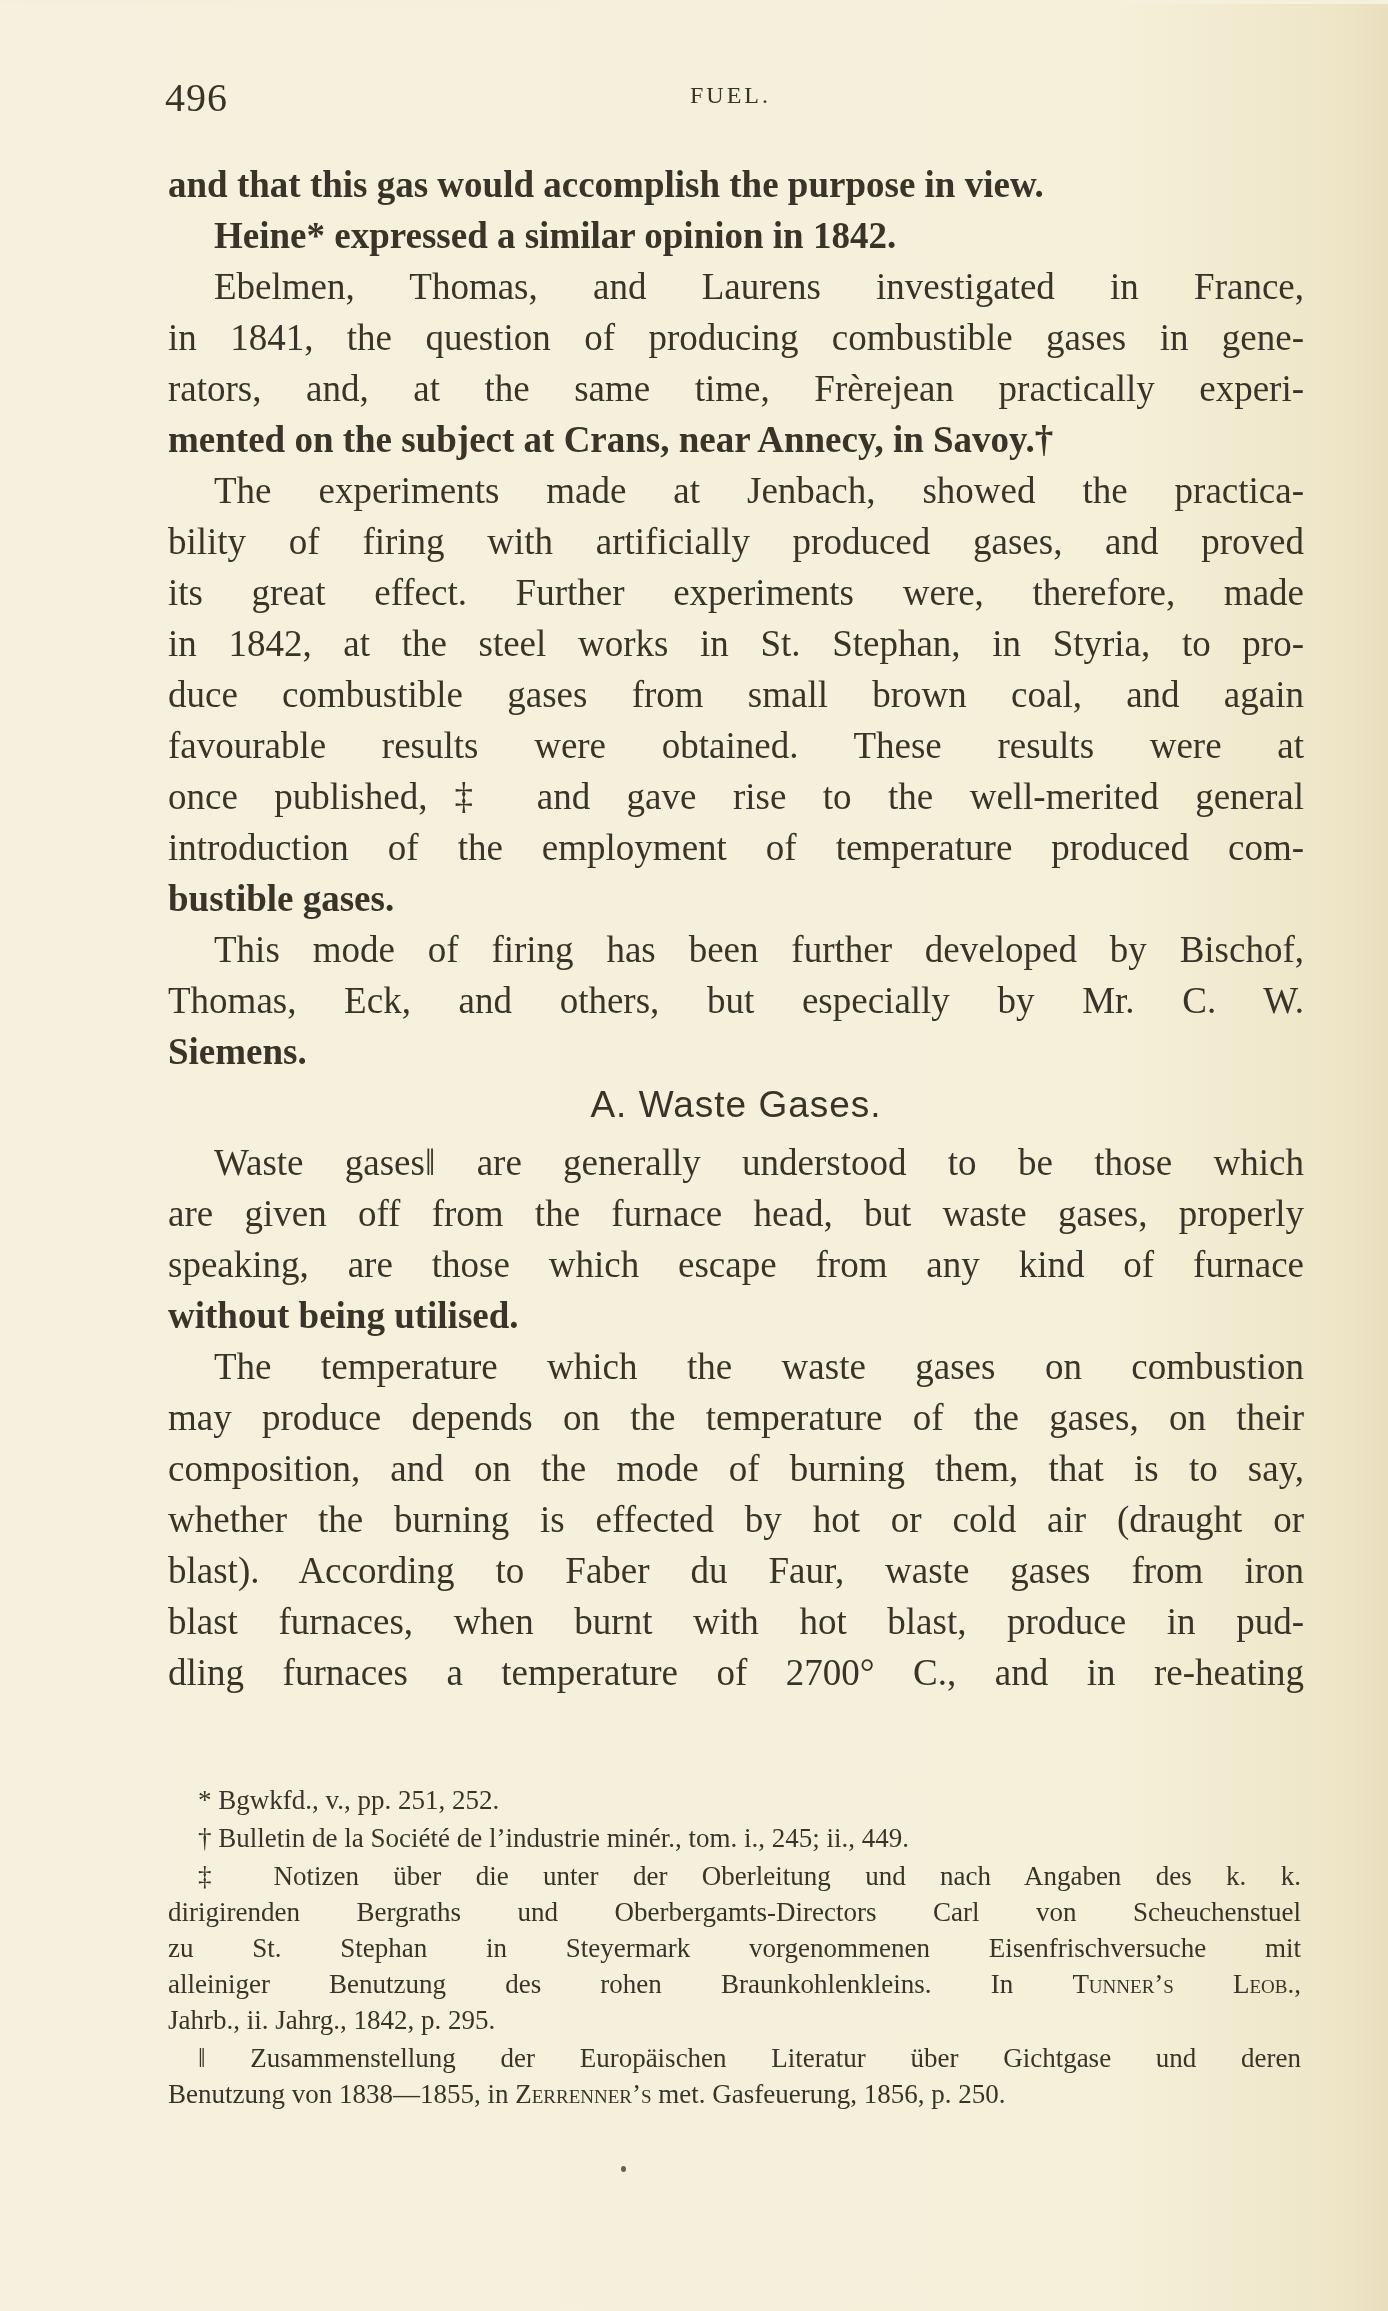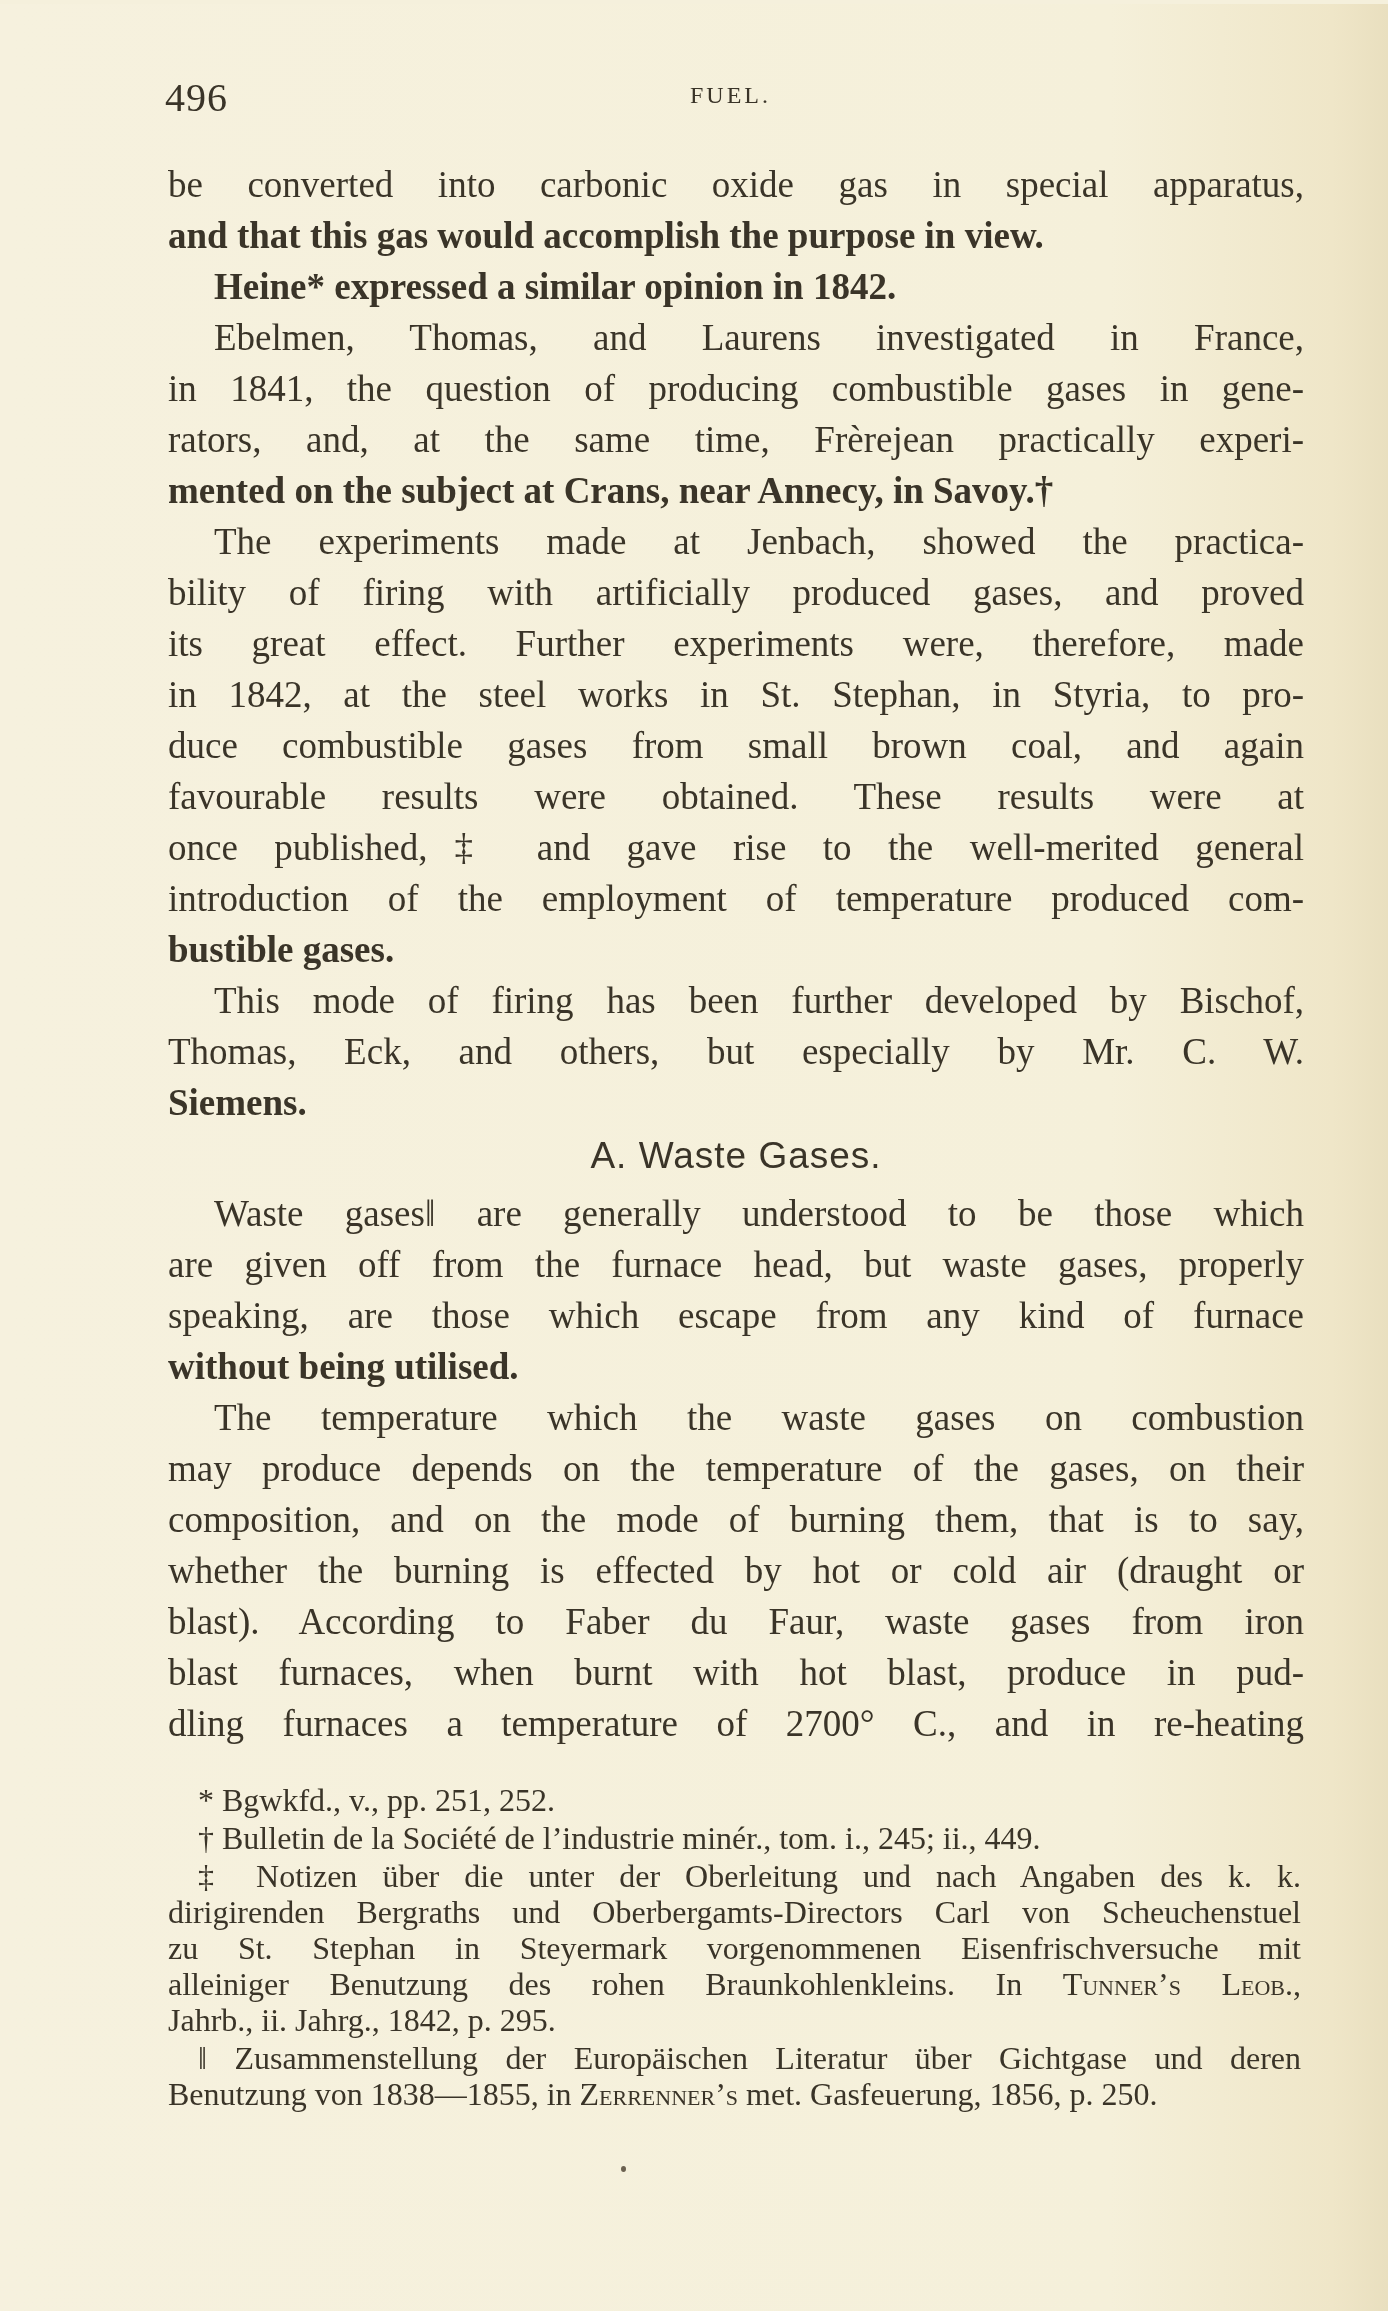--- a/index.html
+++ b/index.html
@@ -38,21 +38,21 @@
     .heading {
       display: block; height: 60px; line-height: 56px;
       font-size: 37px; text-align: center; letter-spacing: 1px;
       font-family: "Liberation Sans", "DejaVu Sans", sans-serif;
     }
     .footnotes {
       position: absolute; left: 168px; top: 1778px; width: 1133px;
     }
     .fn-line {
       display: block; height: 36px; line-height: 36px;
-      font-size: 32px; white-space: nowrap;
+      font-size: 27px; white-space: nowrap;
       text-align: justify; text-align-last: justify;
     }
     .fn-line.last { text-align-last: left; }
     .fn-line.indent { padding-left: 30px; }
     .fn-line.gap { margin-top: 2px; }
     .smallcaps { font-variant: small-caps; }
     .dot {
       position: absolute; left: 621px; top: 2162px; width: 5px; height: 6px;
       background: #6b6150; border-radius: 50%;
     }
@@ -61,21 +61,20 @@
 <body>
 
 <div class="page">
 
   <div class="header">
     <span class="page-number">496</span>
     <span class="running-head">FUEL.</span>
   </div>
 
   <div class="body-text">
-    <span class="line">be converted into carbonic oxide gas in special apparatus,</span>
     <span class="line last">and that this gas would accomplish the purpose in view.</span>
     <span class="line indent last">Heine* expressed a similar opinion in 1842.</span>
     <span class="line indent">Ebelmen, Thomas, and Laurens investigated in France,</span>
     <span class="line">in 1841, the question of producing combustible gases in gene-</span>
     <span class="line">rators, and, at the same time, Frèrejean practically experi-</span>
     <span class="line last">mented on the subject at Crans, near Annecy, in Savoy.†</span>
     <span class="line indent">The experiments made at Jenbach, showed the practica-</span>
     <span class="line">bility of firing with artificially produced gases, and proved</span>
     <span class="line">its great effect. Further experiments were, therefore, made</span>
     <span class="line">in 1842, at the steel works in St. Stephan, in Styria, to pro-</span>

